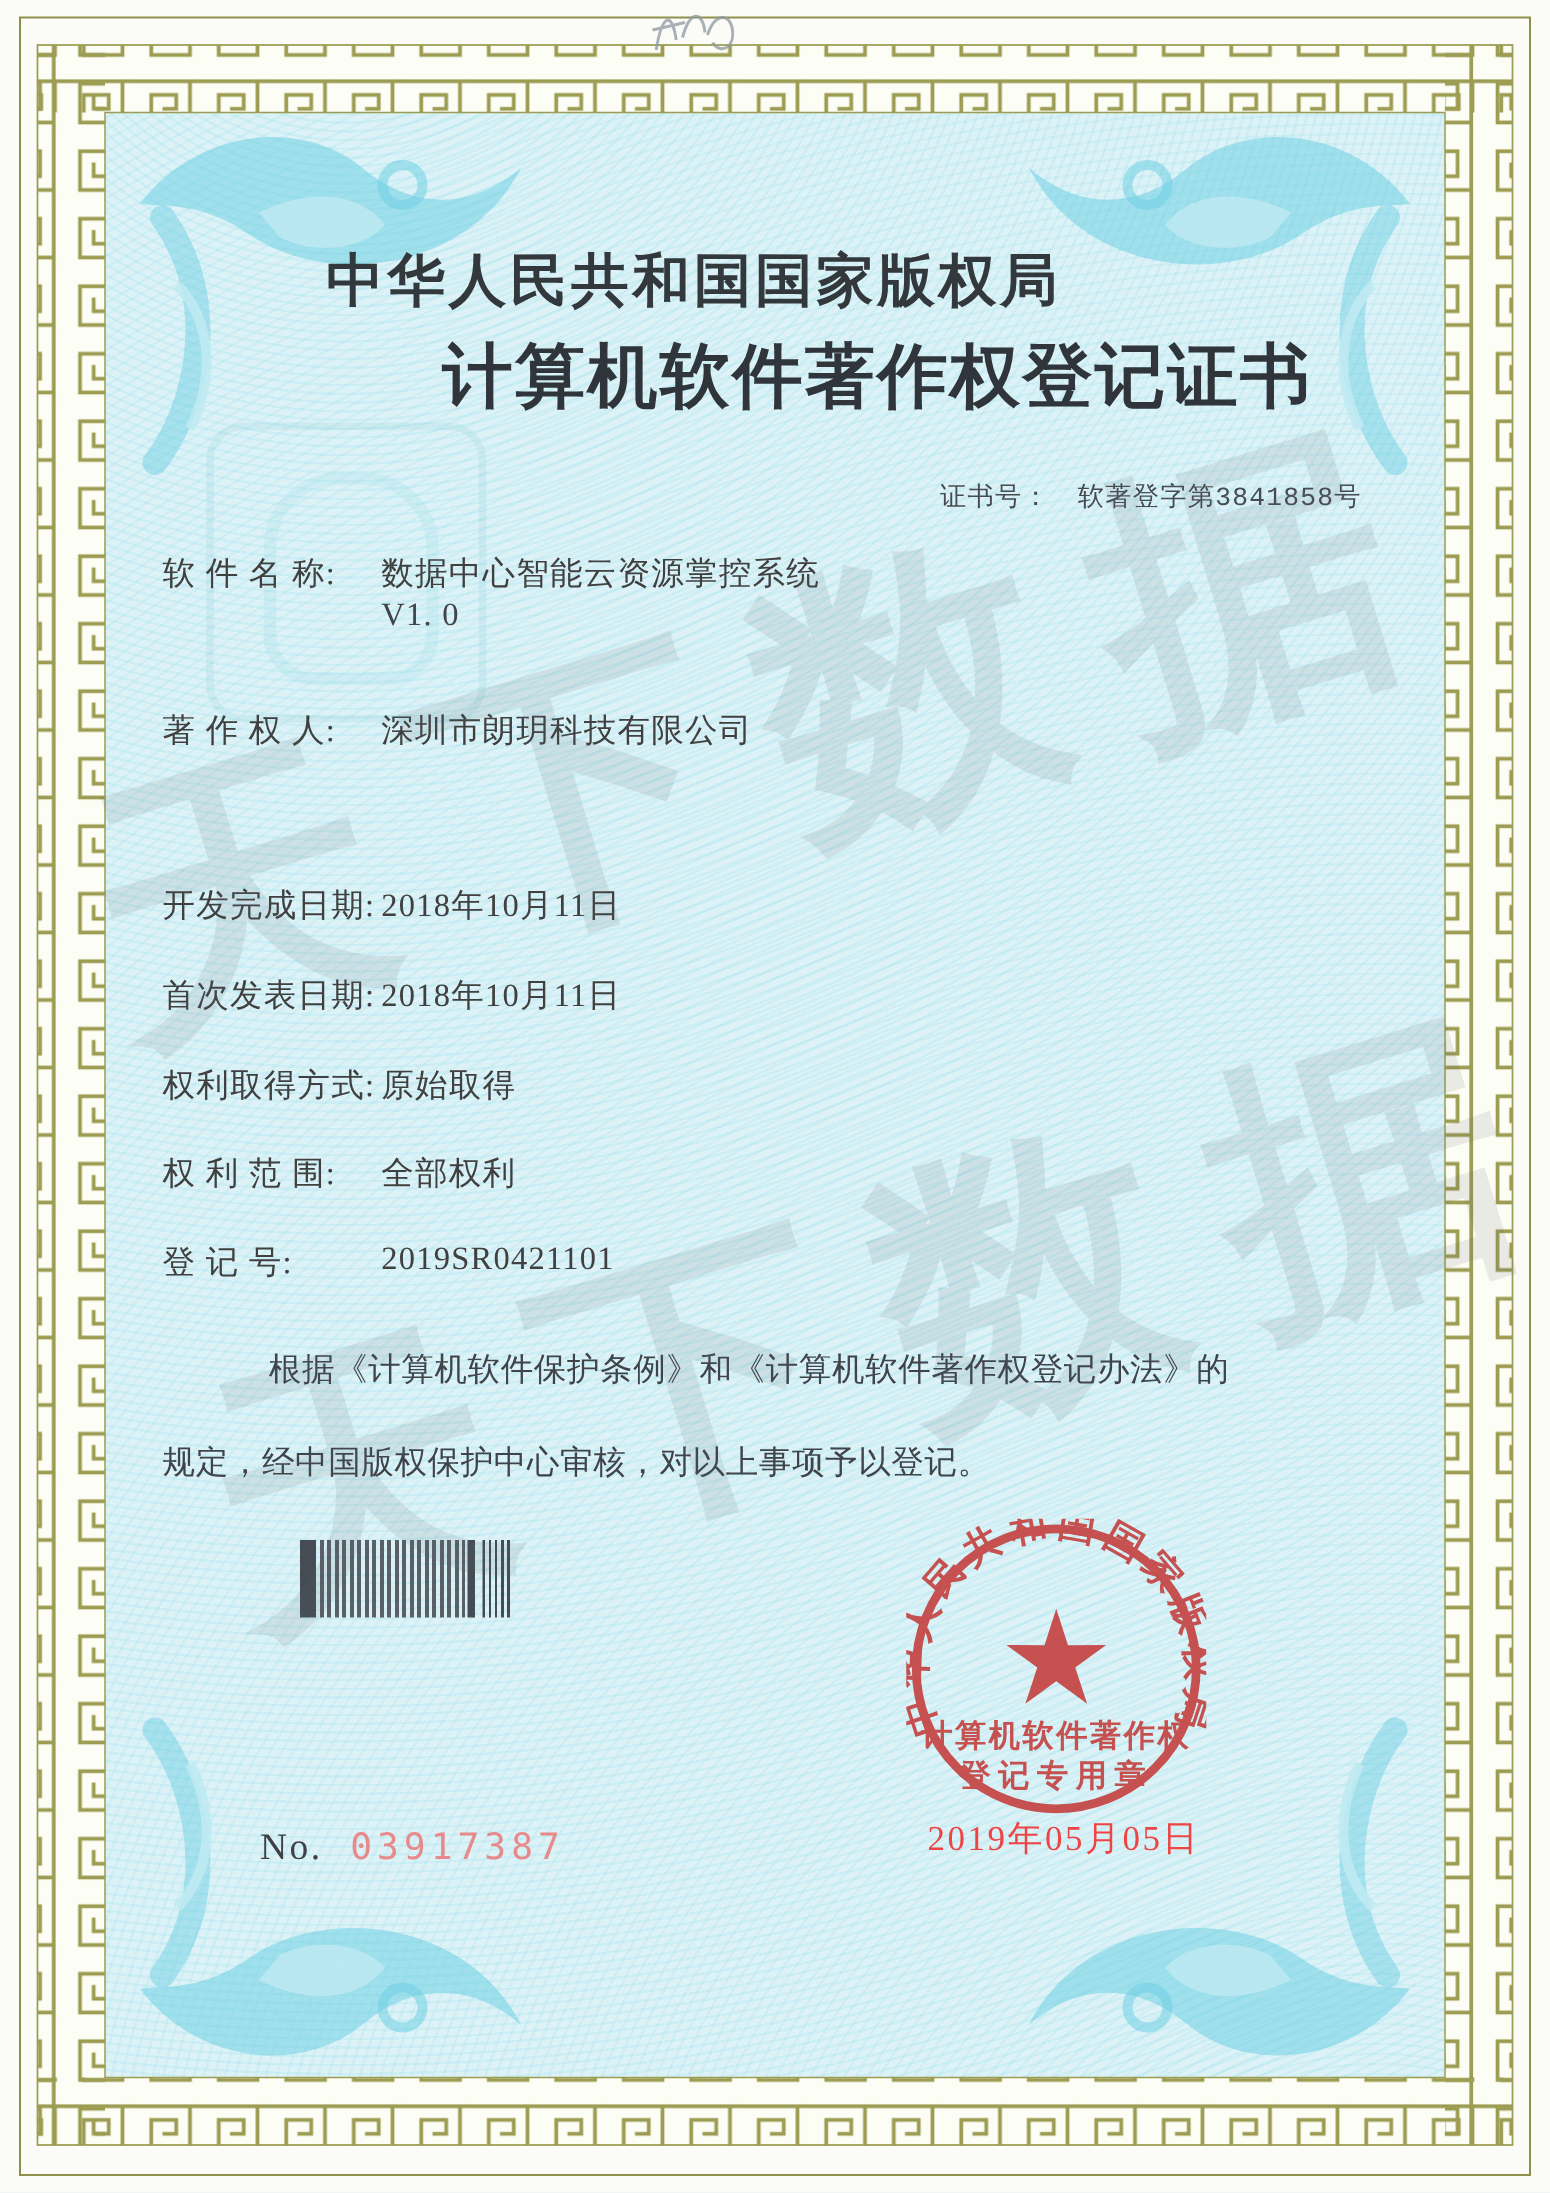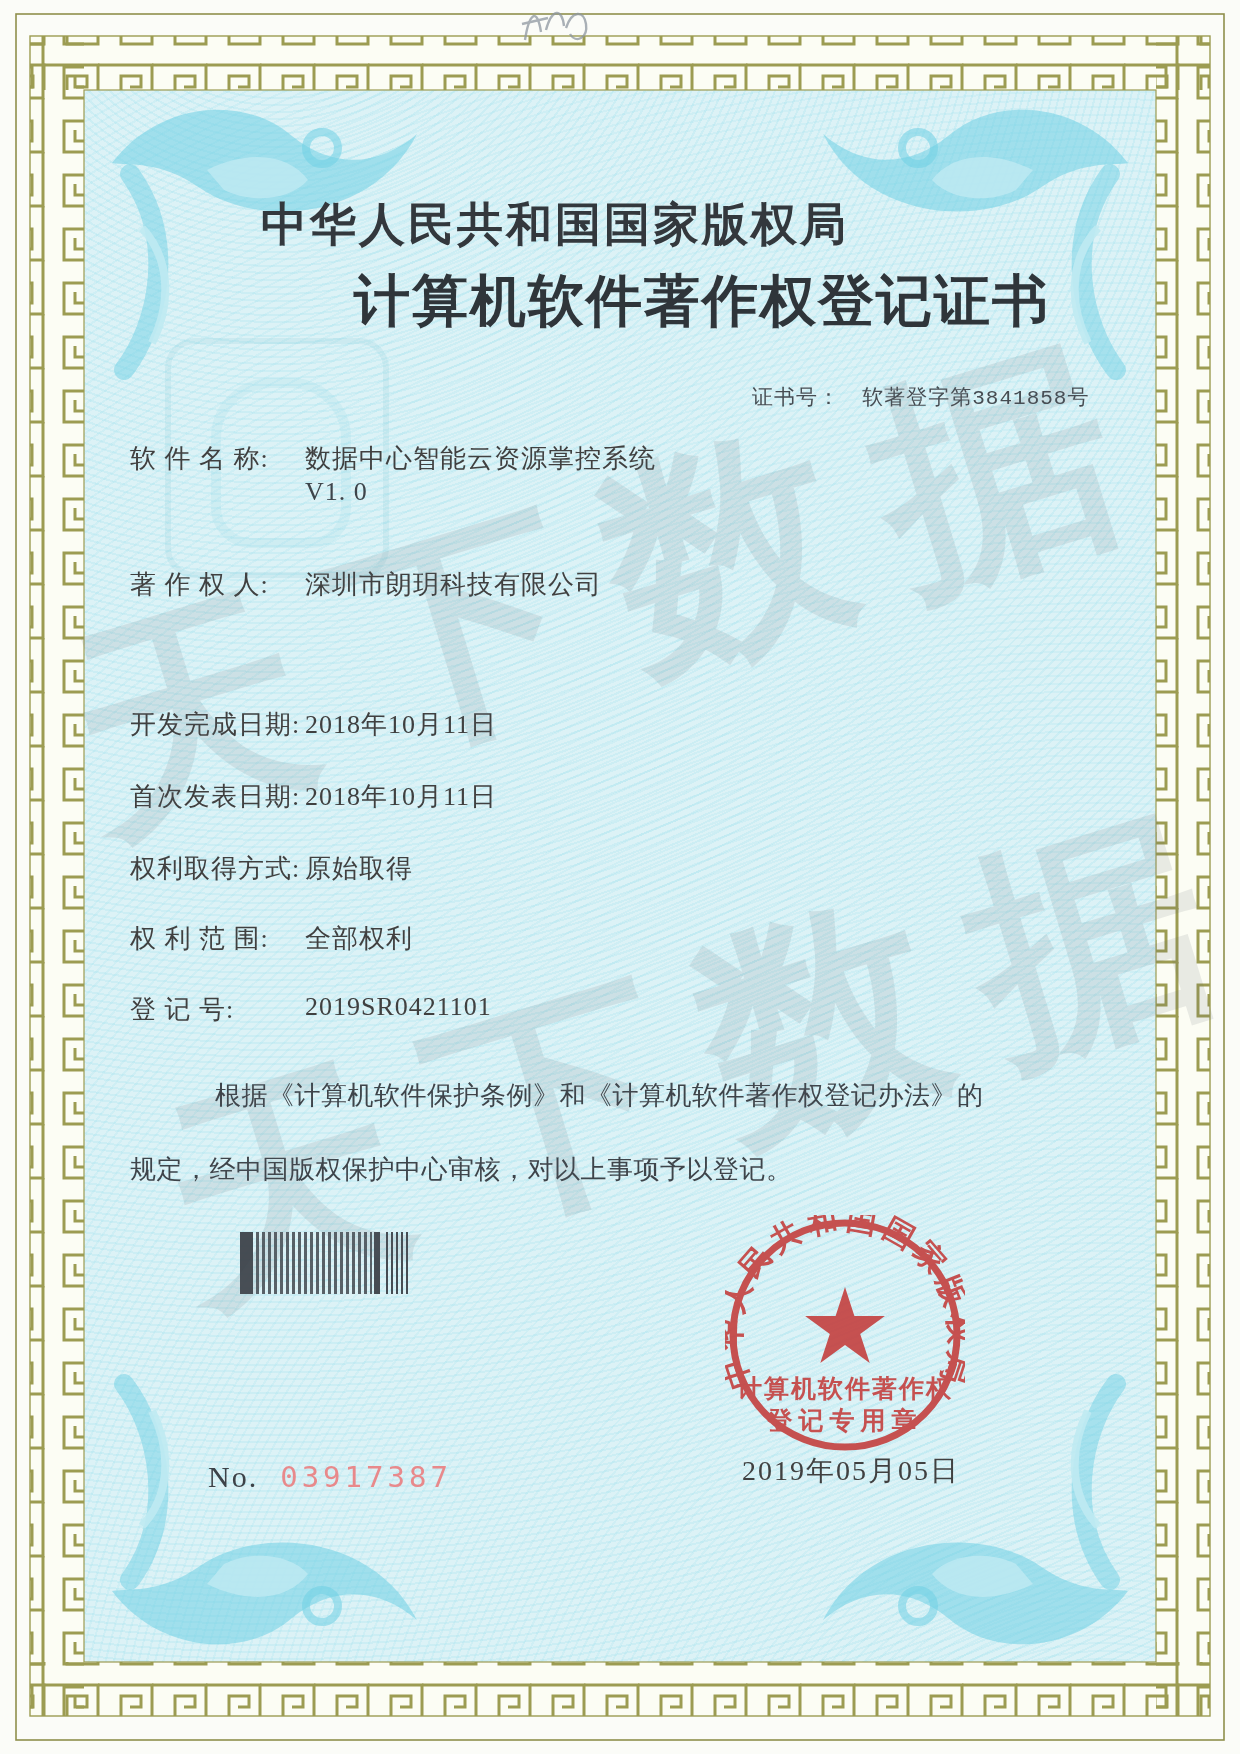--- a/index.html
+++ b/index.html
@@ -49,21 +49,21 @@
     background:
       linear-gradient(90deg,#3a3f46 0 13px,rgba(0,0,0,0) 13px) 0 0/100% 100% no-repeat,
       repeating-linear-gradient(90deg,#3a3f46 0 2px,rgba(0,0,0,0) 2px 5px) 146px 0/24px 100% no-repeat,
       linear-gradient(90deg,#3a3f46 0 6px,rgba(0,0,0,0) 6px) 134px 0/8px 100% no-repeat,
       repeating-linear-gradient(90deg,rgba(58,63,70,.88) 0 3px,rgba(0,0,0,0) 3px 6px) 16px 0/116px 100% no-repeat,
       repeating-linear-gradient(0deg,rgba(220,240,244,.95) 0 2px,rgba(0,0,0,0) 2px 5px) 16px 0/116px 100% no-repeat;
   }
   .seal-svg{position:absolute;left:725px;top:1215px;z-index:4;opacity:.9;}
   .issue-date{
     position:absolute;left:742px;top:1452px;font-size:28px;letter-spacing:2px;
-    color:#404040;z-index:5;white-space:nowrap;
+    color:#ef4444;z-index:5;white-space:nowrap;
   }
   .serial{position:absolute;left:208px;top:1460px;z-index:3;white-space:nowrap;}
   .serial .no-label{font-size:30px;color:#3d4248;letter-spacing:2px;margin-top:29px;}
   .serial .no-value{
     font-family:"DejaVu Sans Mono","Liberation Mono",monospace;
     font-size:29px;color:#e8898b;letter-spacing:4px;margin-left:18px;
   }
   .emboss{
     position:absolute;left:165px;top:338px;width:212px;height:228px;z-index:2;
     border:6px solid rgba(130,200,215,.35);border-radius:30px;opacity:.5;

